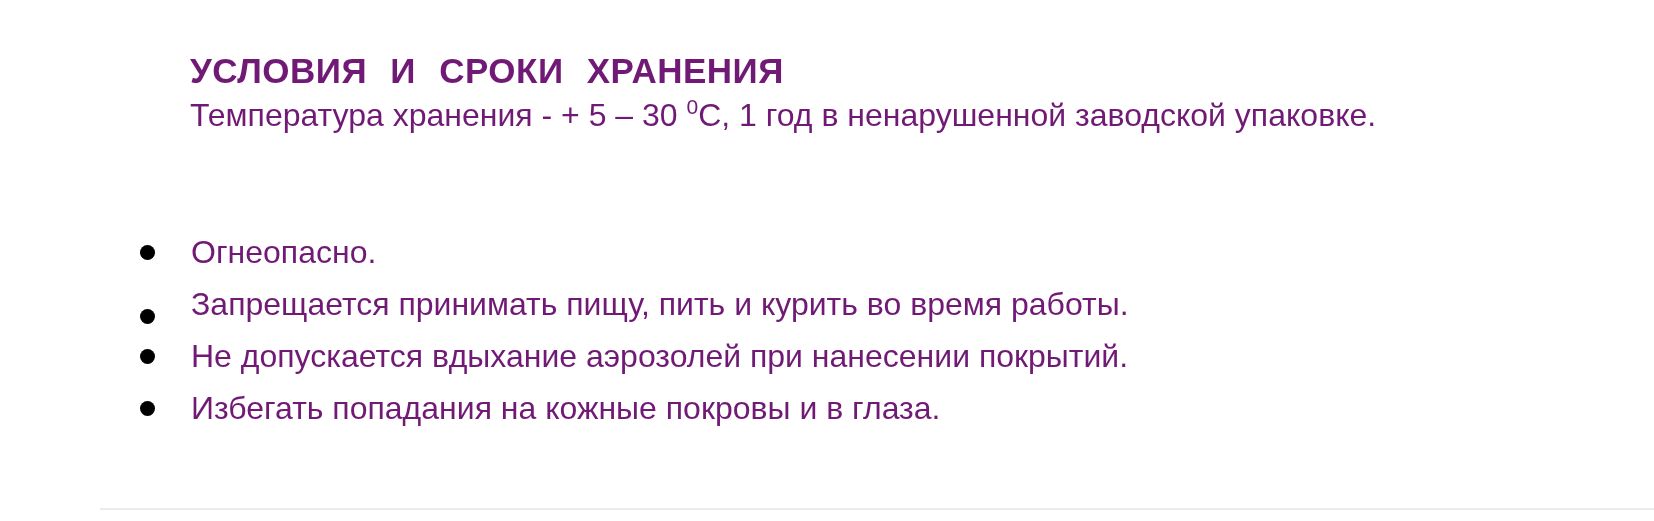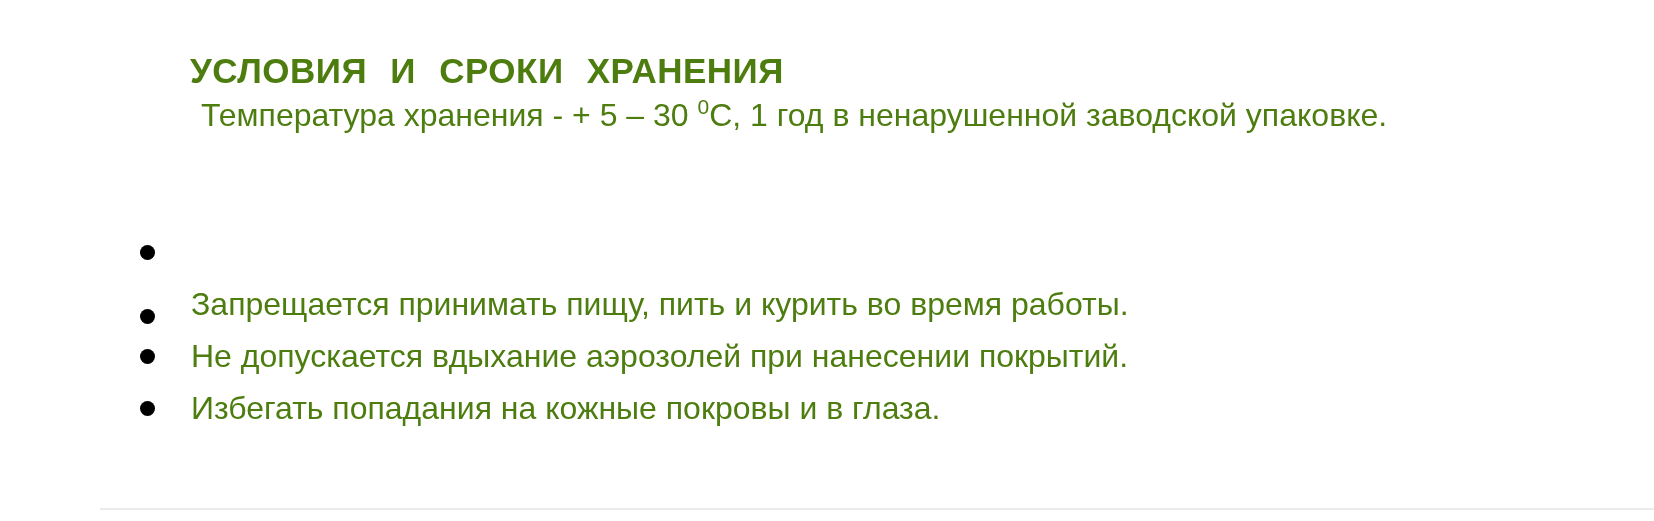--- a/index.html
+++ b/index.html
@@ -5,39 +5,39 @@
   html, body {
     margin: 0;
     padding: 0;
     background: #ffffff;
   }
   .doc {
     position: relative;
     width: 1654px;
     height: 521px;
     background: #ffffff;
-    color: #4d7c0f;
+    color: #701a75;
     font-family: "Liberation Sans", sans-serif;
     overflow: hidden;
   }
   .heading {
     position: absolute;
     left: 190px;
     font-size: 35px;
     font-weight: bold;
     letter-spacing: 0.5px;
     word-spacing: 13px;
     white-space: nowrap;
     line-height: 1.1;
   }
   .heading-1 { top: 52px; }
   .heading-2 { top: 178px; }
   .body-line {
     position: absolute;
-    left: 201px;
+    left: 190px;
     top: 96px;
     font-size: 32px;
     white-space: nowrap;
     line-height: 1.2;
   }
   .body-line sup {
     font-size: 21px;
     vertical-align: super;
     line-height: 0;
   }
@@ -79,20 +79,21 @@
 
 <div class="doc">
 
   <div class="heading heading-1">УСЛОВИЯ И СРОКИ ХРАНЕНИЯ</div>
 
   <div class="body-line"><span>Температура хранения - + 5 – 30 </span><sup>0</sup><span>С, 1 год в ненарушенной заводской упаковке.</span></div>
 
 
   <div class="bullet-row bullet-1">
     <span class="dot"></span>
+    <span class="bullet-text">Огнеопасно.</span>
   </div>
 
   <div class="bullet-row bullet-2">
     <span class="dot"></span>
     <span class="bullet-text">Запрещается принимать пищу, пить и курить во время работы.</span>
   </div>
 
   <div class="bullet-row bullet-3">
     <span class="dot"></span>
     <span class="bullet-text">Не допускается вдыхание аэрозолей при нанесении покрытий.</span>

